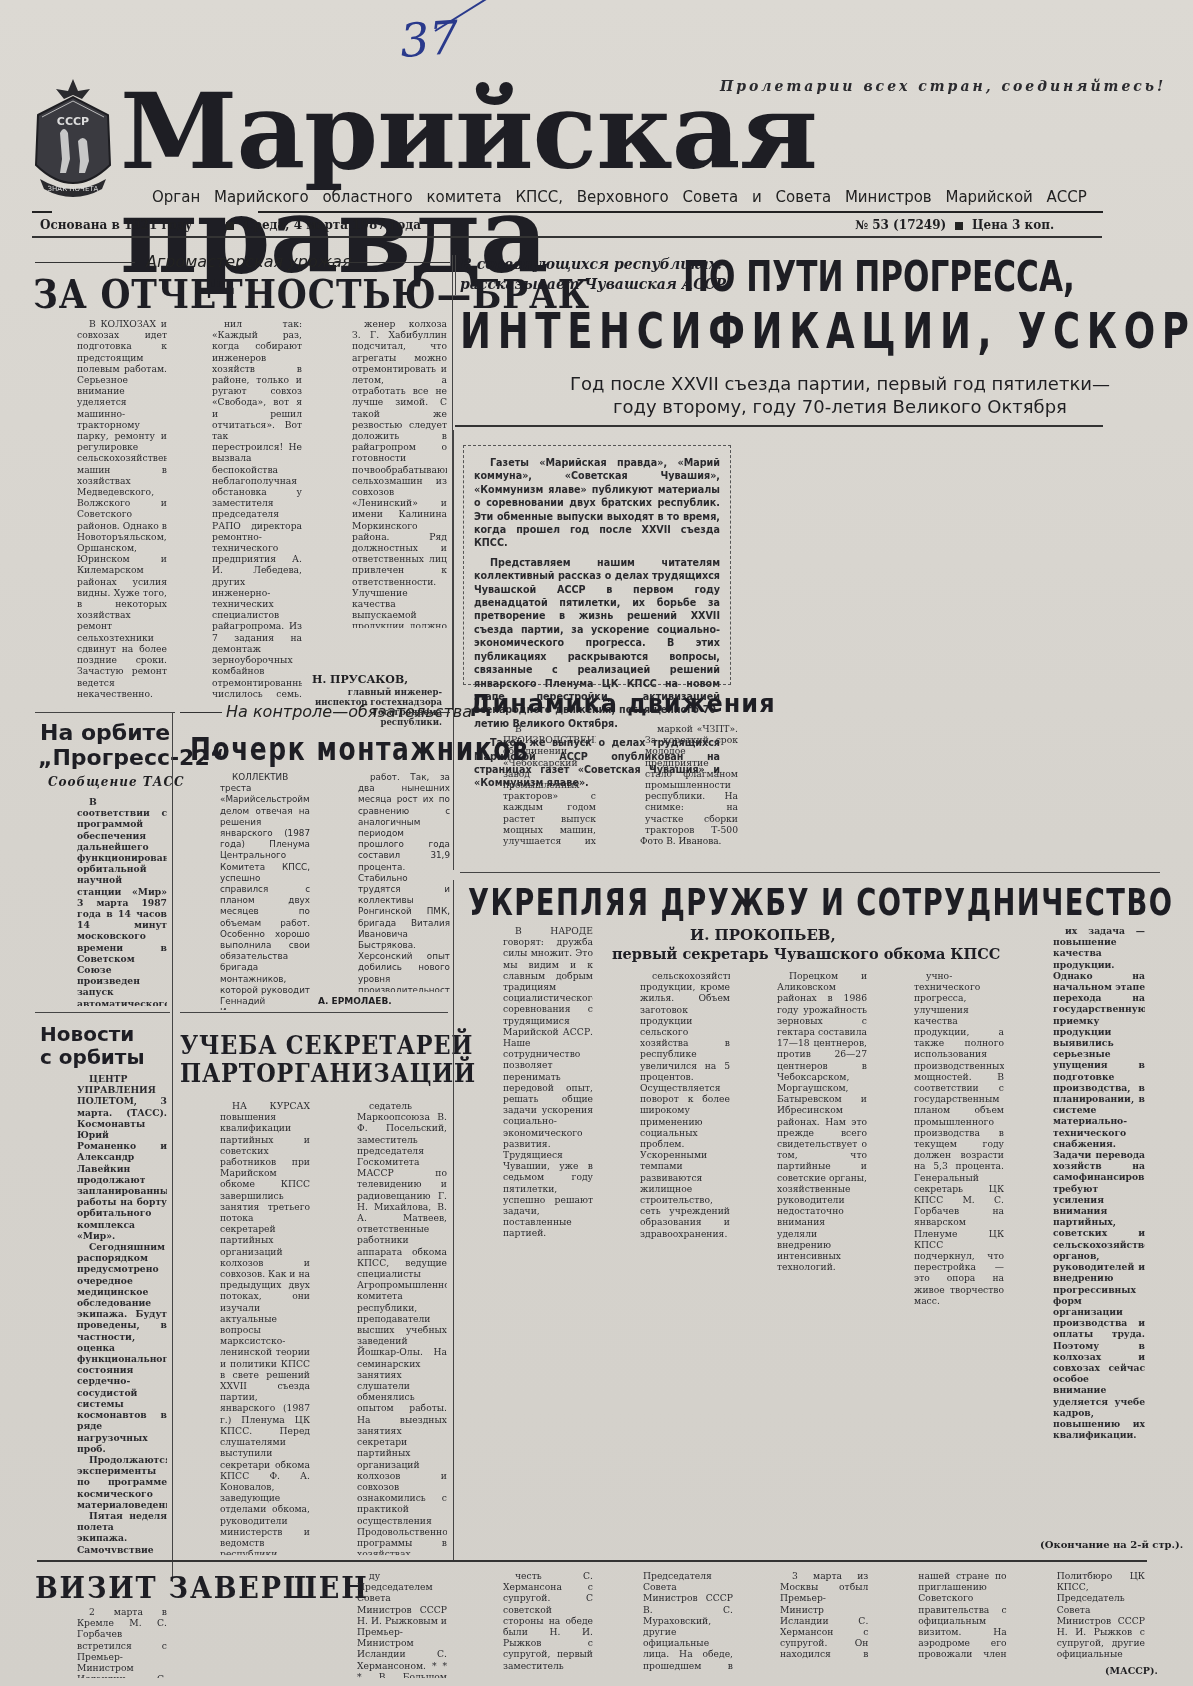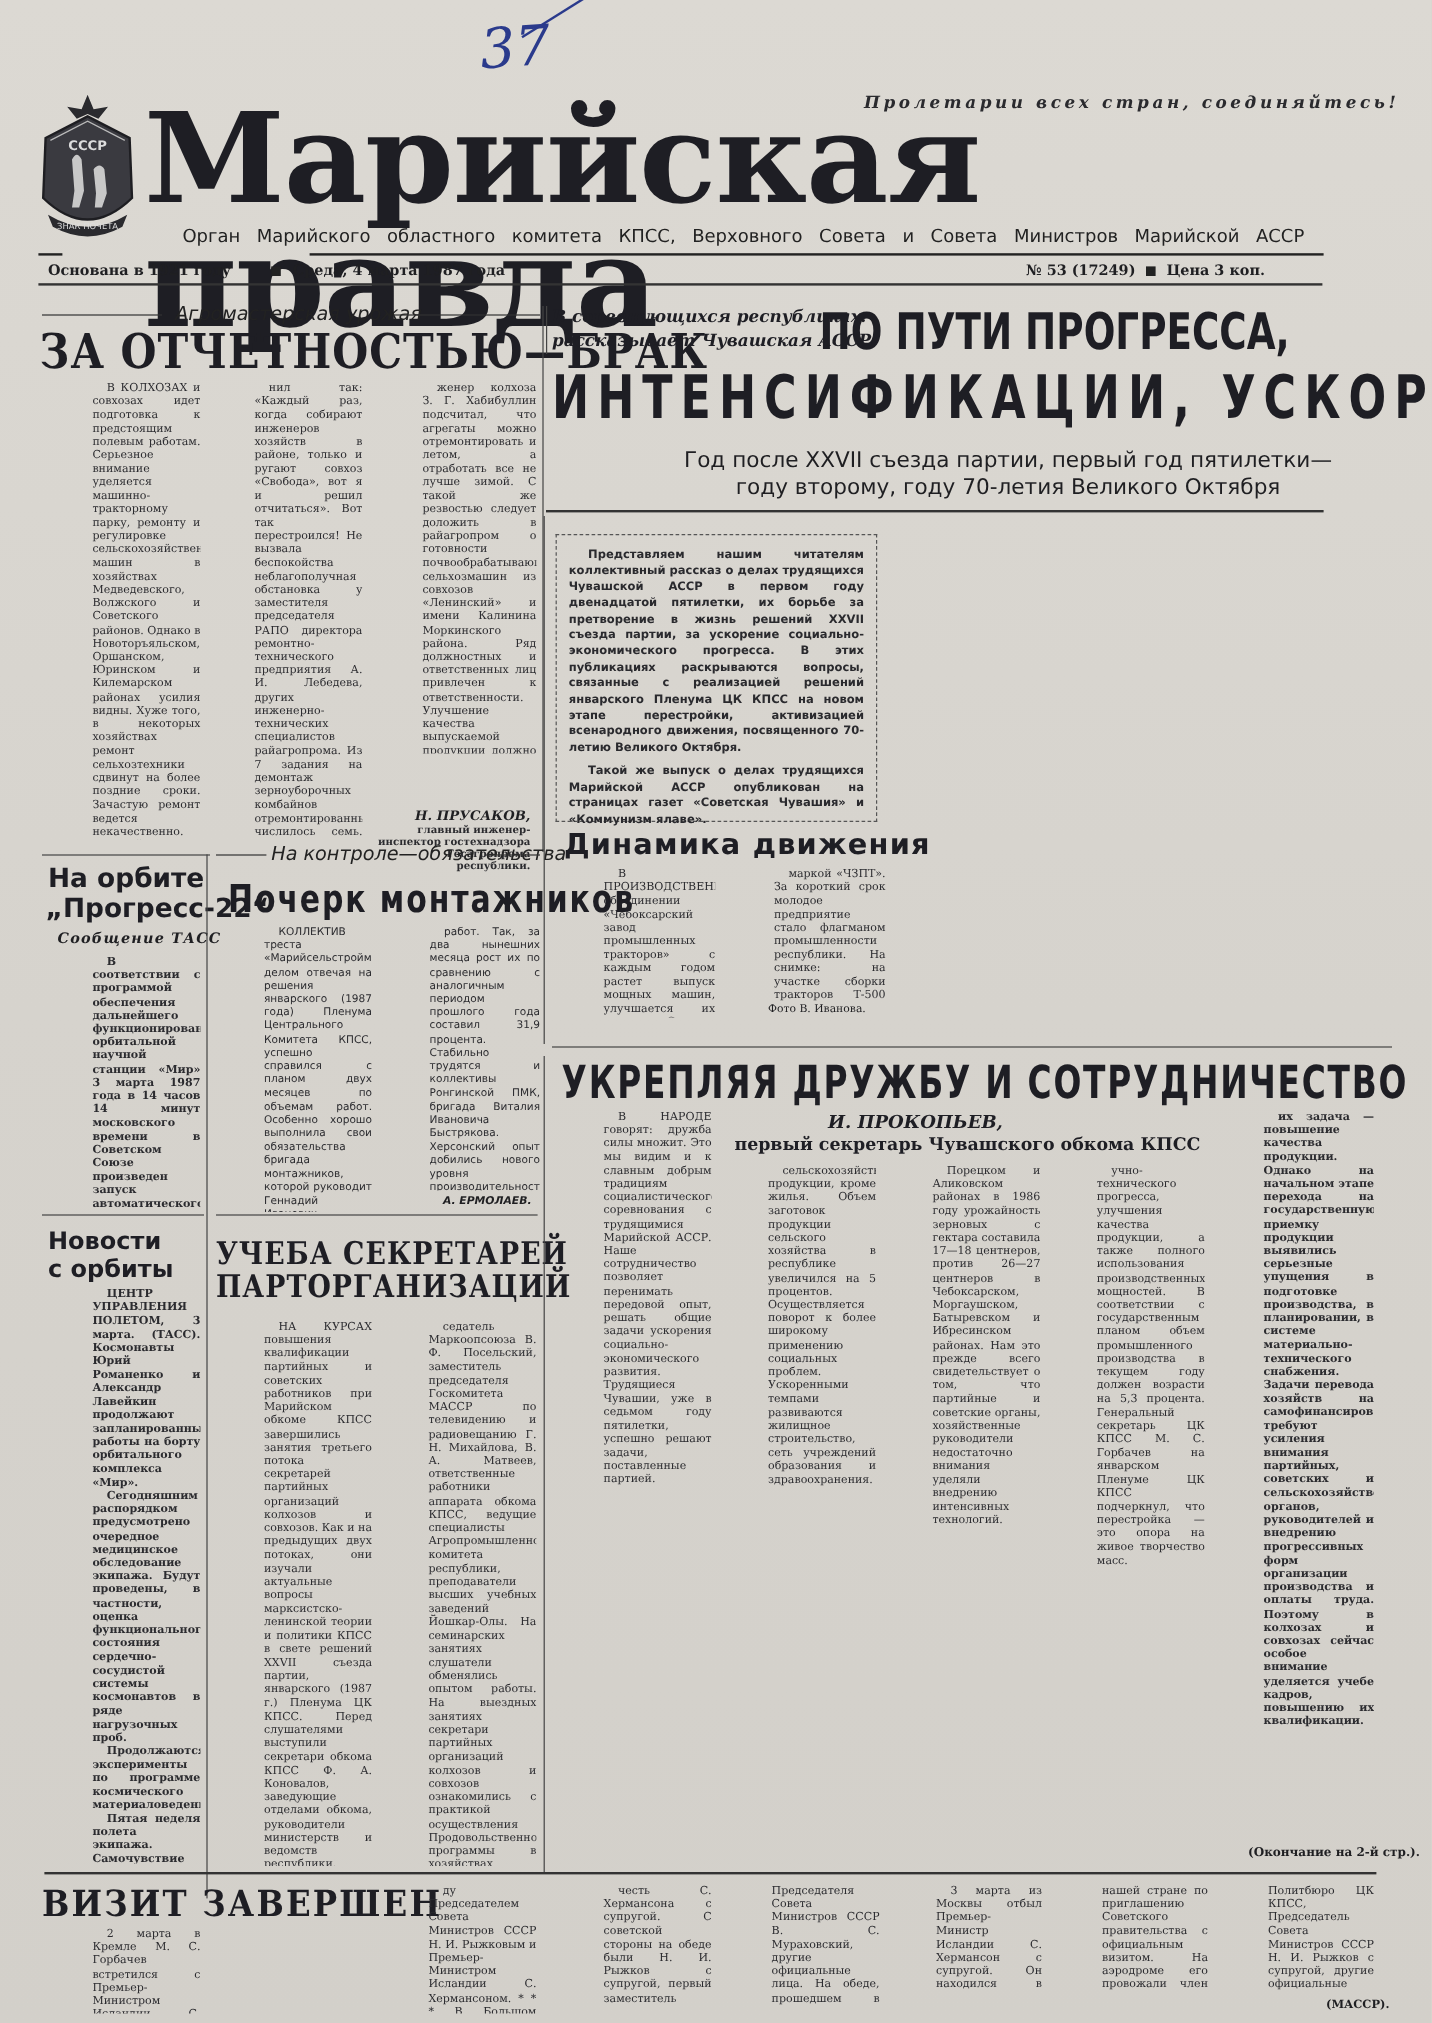--- a/index.html
+++ b/index.html
@@ -29,21 +29,21 @@
   .date { left: 244px; top: 218px; font-size: 12px; font-weight: bold; }
   .issue { left: 855px; top: 218px; font-size: 12px; font-weight: bold; }
   .price { left: 972px; top: 218px; font-size: 12px; font-weight: bold; }
   .sq { width: 8px; height: 8px; background: #222; top: 222px; }
 
   
   .rubric { font-family: "DejaVu Sans", sans-serif; font-style: italic; font-size: 16px; color: #222; white-space: nowrap; }
   .rubric-line { height: 1px; background: #333; }
   .hl-serif { font-family: "DejaVu Serif", serif; font-weight: bold; color: #1e1e24; white-space: nowrap; }
   .hl-cond { font-family: "DejaVu Sans", sans-serif; font-weight: bold; color: #1e1e24; white-space: nowrap; transform-origin: left top; }
-  .byline { font-family: "DejaVu Serif", serif; font-weight: bold; font-size: 11px; text-align: right; font-style: italic; }
+  .byline { font-family: "DejaVu Serif", serif; font-weight: bold; font-size: 11px; text-align: left; }
 
   .col { font-family: "DejaVu Serif", serif; font-size: 9.2px; line-height: 11.2px; color: #2b2b2f; text-align: justify; overflow: hidden; }
   .col p { text-indent: 12px; margin-left: 40px; }
   .sans-col { font-family: "DejaVu Sans", sans-serif; }
 
   .vline { width: 1px; background: #444; }
   .hline { height: 1px; background: #444; }
   .hline2 { height: 2px; background: #333; }
 
   .boxed { border: 1px dashed #555; padding: 10px 10px; font-family: "DejaVu Sans", sans-serif;
@@ -123,20 +123,21 @@
   <div class="abs hl-serif" style="left:460px; top:276px; font-size:14px; font-style:italic;">рассказывает Чувашская АССР</div>
   <div class="abs hl-cond" style="left:683px; top:252px; font-size:42px; letter-spacing:0px; transform:scaleX(0.74);">ПО ПУТИ ПРОГРЕССА,</div>
   <div class="abs hl-cond" style="left:460px; top:302px; font-size:50px; letter-spacing:9px; transform:scaleX(0.74);">ИНТЕНСИФИКАЦИИ, УСКОРЕНИЯ</div>
   <div class="abs" style="left:520px; top:372px; width:640px; font-family:'DejaVu Sans',sans-serif; font-size:18px; text-align:center; line-height:23px;">
     <div>Год после XXVII съезда партии, первый год пятилетки—</div>
     <div>году второму, году 70-летия Великого Октября</div>
   </div>
   <div class="abs hline" style="left:455px; top:425px; width:648px; height:2px; background:#333;"></div>
 
   <div class="abs boxed" style="left:463px; top:445px; width:268px; height:240px;">
+    <p>Газеты «Марийская правда», «Марий коммуна», «Советская Чувашия», «Коммунизм ялаве» публикуют материалы о соревновании двух братских республик. Эти обменные выпуски выходят в то время, когда прошел год после XXVII съезда КПСС.</p>
     <p>Представляем нашим читателям коллективный рассказ о делах трудящихся Чувашской АССР в первом году двенадцатой пятилетки, их борьбе за претворение в жизнь решений XXVII съезда партии, за ускорение социально-экономического прогресса. В этих публикациях раскрываются вопросы, связанные с реализацией решений январского Пленума ЦК КПСС на новом этапе перестройки, активизацией всенародного движения, посвященного 70-летию Великого Октября.</p>
     <p>Такой же выпуск о делах трудящихся Марийской АССР опубликован на страницах газет «Советская Чувашия» и «Коммунизм ялаве».</p>
   </div>
 
 
   <div class="abs hl-cond" style="left:470px; top:690px; font-size:24px; letter-spacing:1px;">Динамика движения</div>
   <div class="abs col" style="left:463px; top:723px; width:133px; height:125px;">
       <p>В ПРОИЗВОДСТВЕННОМ объединении «Чебоксарский завод промышленных тракторов» с каждым годом растет выпуск мощных машин, улучшается их качество. Сегодня 330-сильные стальные богатыри работают во многих регионах страны, добывая уголь и золото, прокладывая нефте- и газопроводы. В объединении начато производство и более мощной техники — тракторов Т-500, готовится к выпуску других перспективных машины с</p>
     </div>
   <div class="abs col" style="left:605px; top:723px; width:133px; height:112px;">
@@ -185,21 +186,21 @@
   <div class="abs hl-serif" style="left:180px; top:1058px; font-size:26px; letter-spacing:1px; transform:scaleX(0.86); transform-origin:left top;">ПАРТОРГАНИЗАЦИЙ</div>
   <div class="abs col" style="left:180px; top:1100px; width:130px; height:455px;">
       <p>НА КУРСАХ повышения квалификации партийных и советских работников при Марийском обкоме КПСС завершились занятия третьего потока секретарей партийных организаций колхозов и совхозов. Как и на предыдущих двух потоках, они изучали актуальные вопросы марксистско-ленинской теории и политики КПСС в свете решений XXVII съезда партии, январского (1987 г.) Пленума ЦК КПСС. Перед слушателями выступили секретари обкома КПСС Ф. А. Коновалов, заведующие отделами обкома, руководители министерств и ведомств республики.</p>
     </div>
   <div class="abs col" style="left:317px; top:1100px; width:130px; height:455px;">
       <p>седатель Маркоопсоюза В. Ф. Посельский, заместитель председателя Госкомитета МАССР по телевидению и радиовещанию Г. Н. Михайлова, В. А. Матвеев, ответственные работники аппарата обкома КПСС, ведущие специалисты Агропромышленного комитета республики, преподаватели высших учебных заведений Йошкар-Олы. На семинарских занятиях слушатели обменялись опытом работы. На выездных занятиях секретари партийных организаций колхозов и совхозов ознакомились с практикой осуществления Продовольственной программы в хозяйствах Медведевского района.</p>
     </div>
   <div class="abs vline" style="left:453px; top:880px; height:680px;"></div>
 
   <div class="abs hl-cond" style="left:468px; top:880px; font-size:38px; letter-spacing:2px; transform:scaleX(0.72);">УКРЕПЛЯЯ ДРУЖБУ И СОТРУДНИЧЕСТВО</div>
-  <div class="abs hl-serif" style="left:690px; top:926px; font-size:15px;font-style:italic;">И. ПРОКОПЬЕВ,</div>
+  <div class="abs hl-serif" style="left:690px; top:926px; font-size:15px;">И. ПРОКОПЬЕВ,</div>
   <div class="abs hl-serif" style="left:612px; top:945px; font-size:14.5px;">первый секретарь Чувашского обкома КПСС</div>
 
   <div class="abs col" style="left:463px; top:925px; width:130px; height:630px;">
       <p>В НАРОДЕ говорят: дружба силы множит. Это мы видим и к славным добрым традициям социалистического соревнования с трудящимися Марийской АССР. Наше сотрудничество позволяет перенимать передовой опыт, решать общие задачи ускорения социально-экономического развития. Трудящиеся Чувашии, уже в седьмом году пятилетки, успешно решают задачи, поставленные партией.</p>
     </div>
   <div class="abs col" style="left:600px; top:970px; width:130px; height:585px;">
       <p>сельскохозяйственной продукции, кроме жилья. Объем заготовок продукции сельского хозяйства в республике увеличился на 5 процентов. Осуществляется поворот к более широкому применению социальных проблем. Ускоренными темпами развиваются жилищное строительство, сеть учреждений образования и здравоохранения.</p>
     </div>
   <div class="abs col" style="left:737px; top:970px; width:130px; height:585px;">
       <p>Порецком и Аликовском районах в 1986 году урожайность зерновых с гектара составила 17—18 центнеров, против 26—27 центнеров в Чебоксарском, Моргаушском, Батыревском и Ибресинском районах. Нам это прежде всего свидетельствует о том, что партийные и советские органы, хозяйственные руководители недостаточно внимания уделяли внедрению интенсивных технологий.</p>

